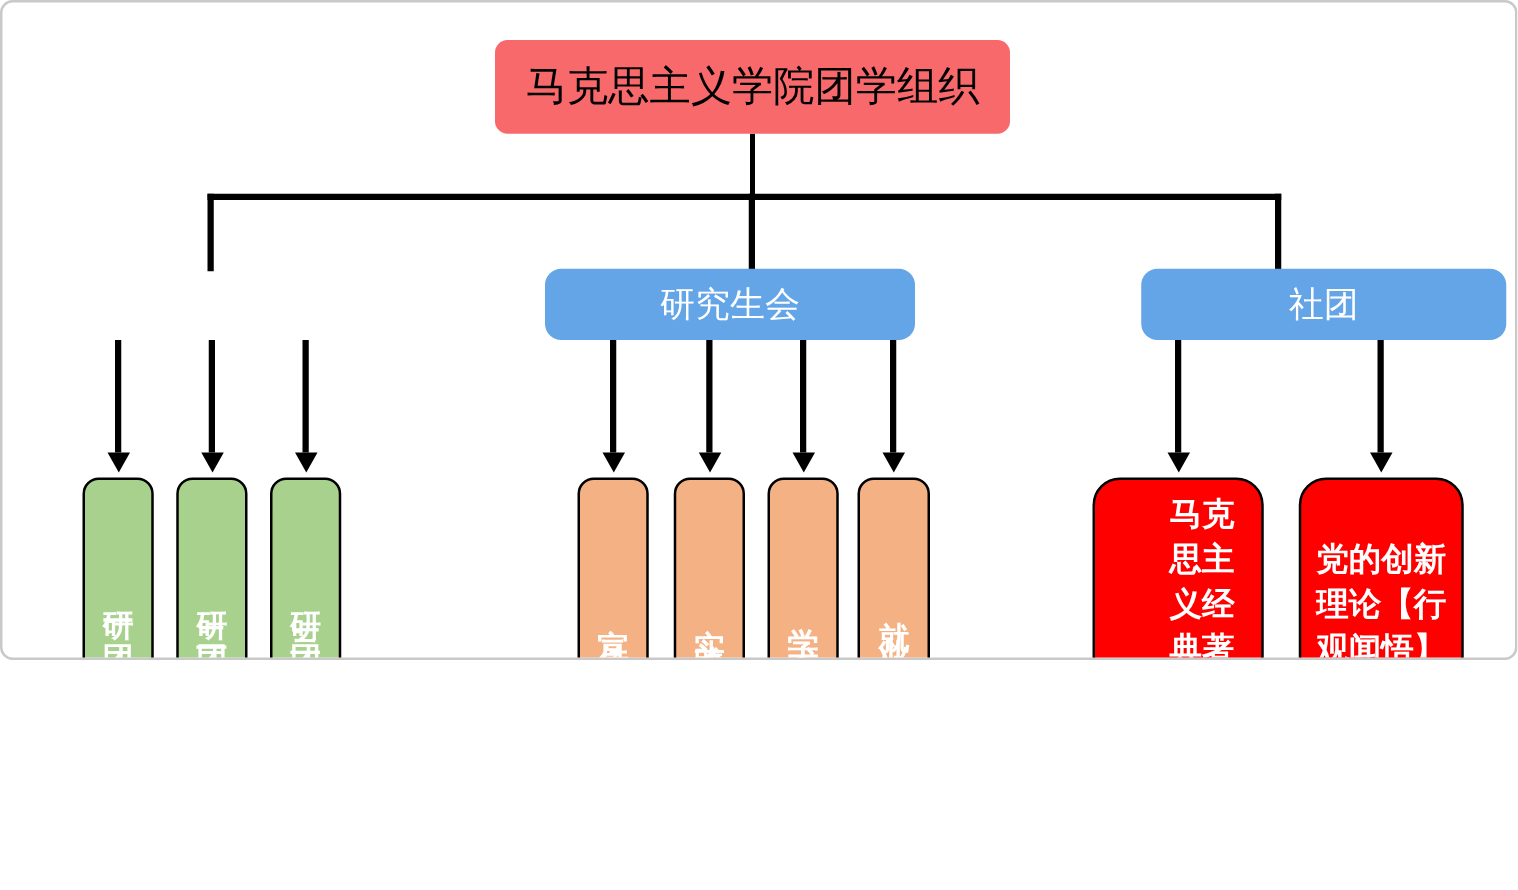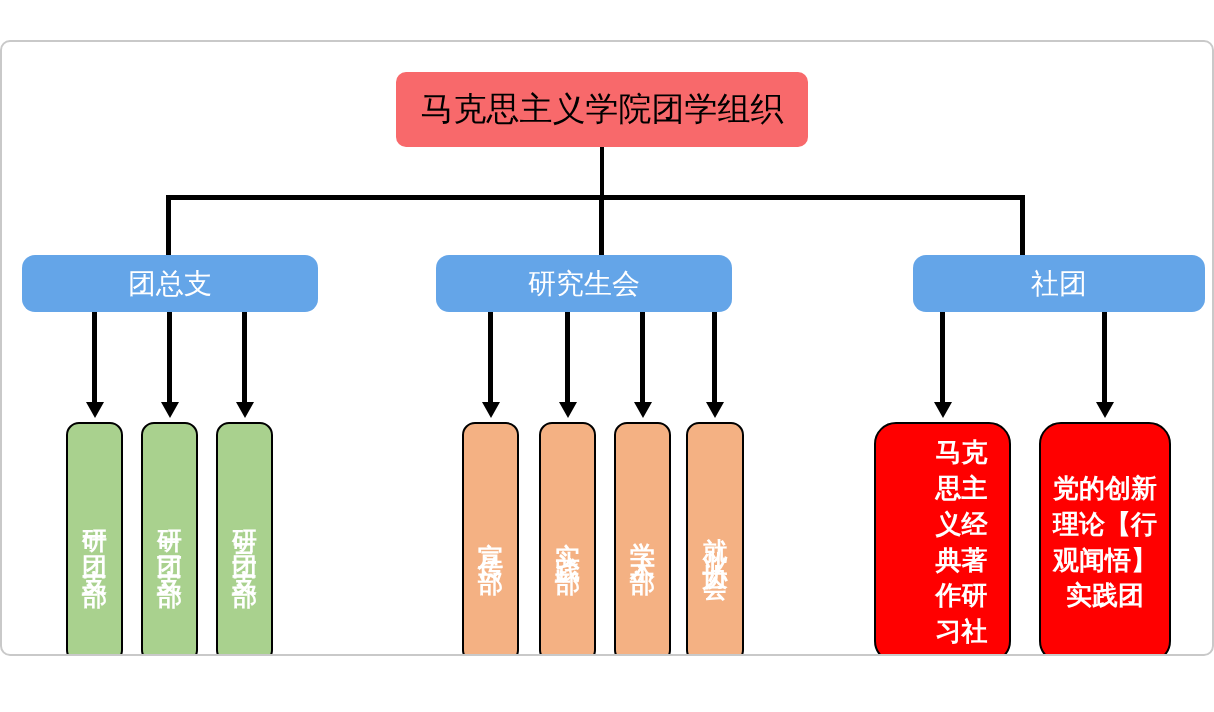--- a/index.html
+++ b/index.html
@@ -1,27 +1,26 @@
 <!DOCTYPE html>
 <html><head>
 <meta charset="utf-8">
 <style>
   * { box-sizing: border-box; }
   html, body { margin: 0; padding: 0; background: #ffffff; }
 
   .canvas {
     position: relative;
     width: 1214px;
-    height: 616px;
+    height: 528px;
     background: #ffffff;
     border: 2px solid #c9c9c9;
     border-radius: 10px;
     overflow: hidden;
     font-family: "DejaVu Sans", "Liberation Sans", sans-serif;
-    margin-top: 40px;
   }
 
   
   .line { position: absolute; background: #000000; }
 
   
   .arrow { position: absolute; width: 5px; background: #000000; }
   .arrow::after {
     content: "";
     position: absolute;
@@ -109,23 +108,20 @@
   <div class="arrow" style="left:638px; top:270px; height:90px;"></div>
   <div class="arrow" style="left:710px; top:270px; height:90px;"></div>
 
   <div class="arrow" style="left:938px;  top:270px; height:90px;"></div>
   <div class="arrow" style="left:1100px; top:270px; height:90px;"></div>
 
   <div class="box root-box">
     <span>马克思主义学院团学组织</span>
   </div>
 
-  <div class="box branch-box" style="left:20px; width:296px;">
-    <span>团总支</span>
-  </div>
   <div class="box branch-box" style="left:434px; width:296px;">
     <span>研究生会</span>
   </div>
   <div class="box branch-box" style="left:911px; width:292px;">
     <span>社团</span>
   </div>
 
   <div class="box vbox green" style="left:64px; width:57px;">
     <span class="vtext">研一团支部</span>
   </div>

